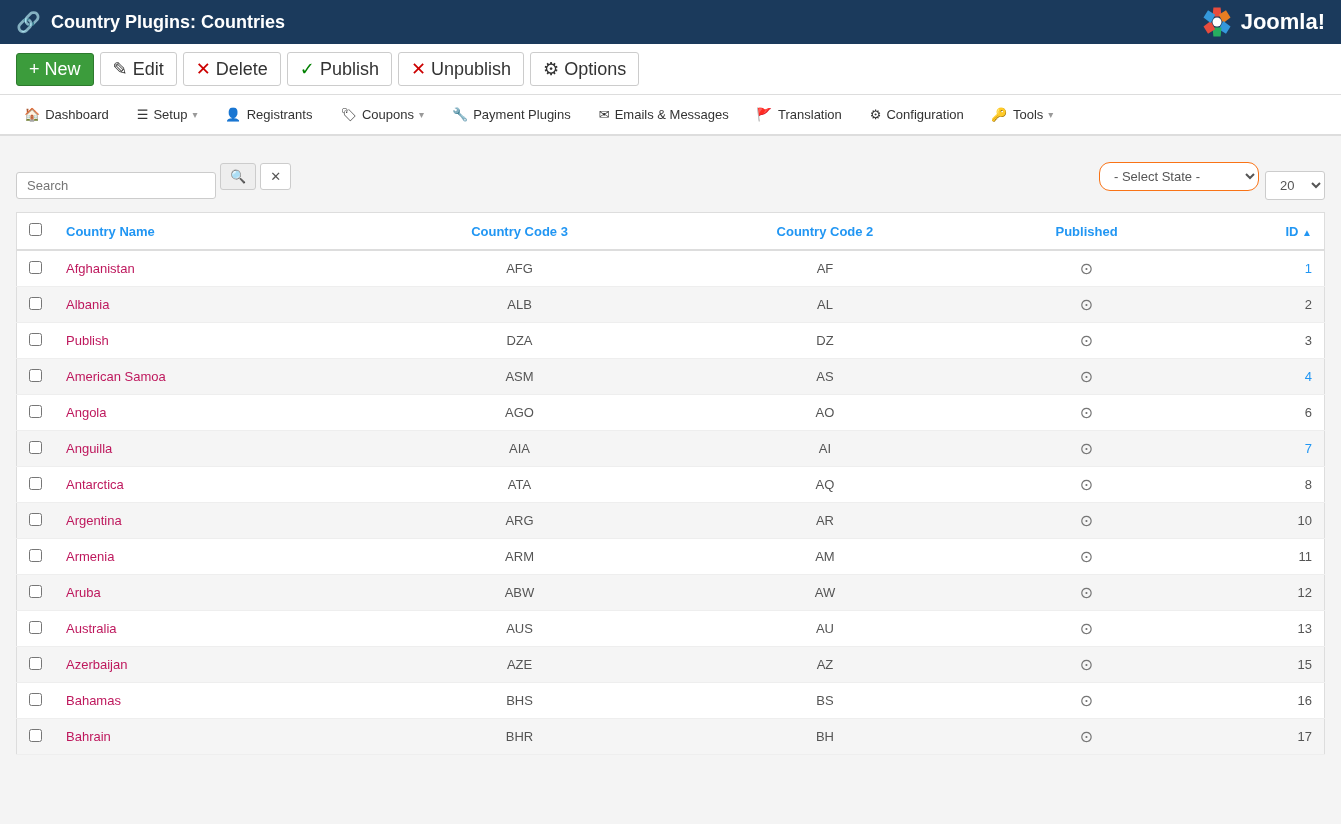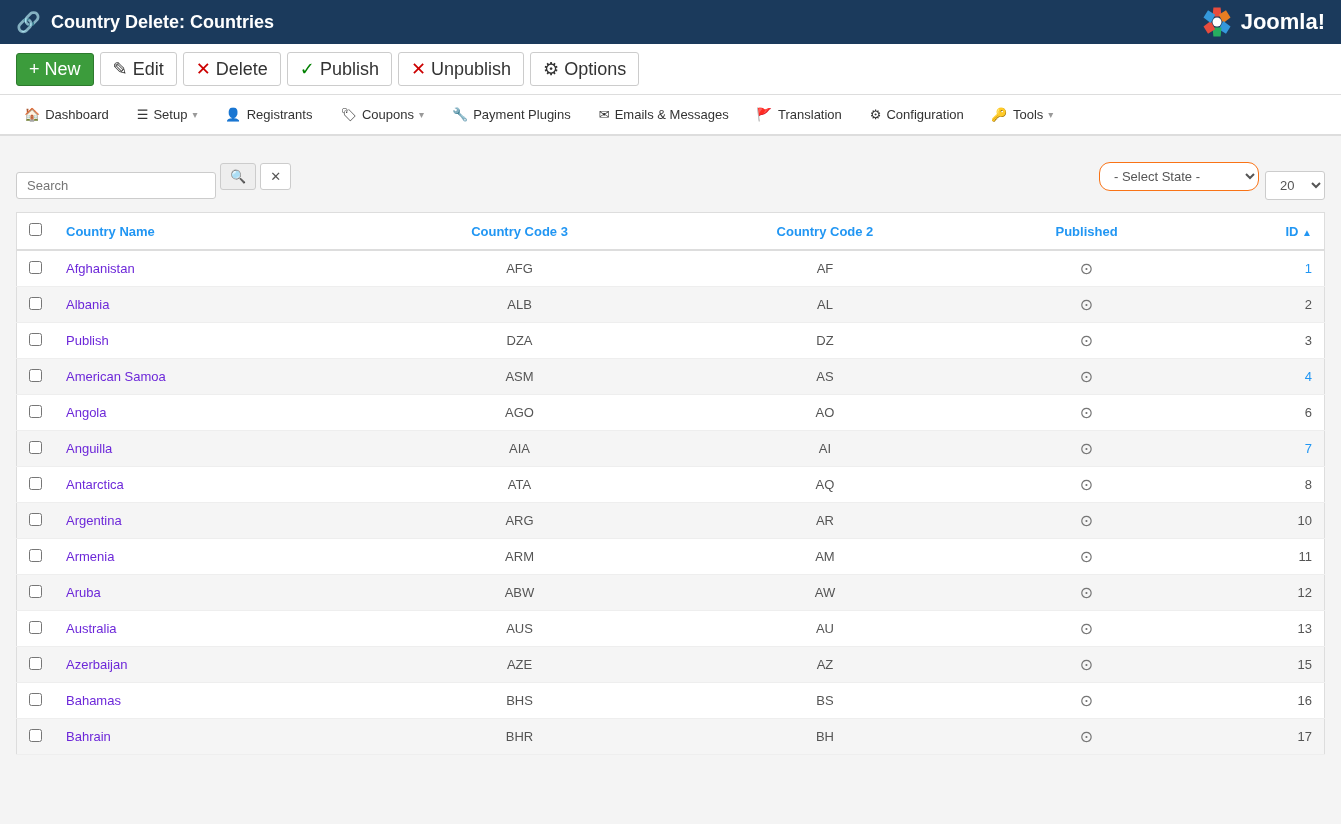--- a/index.html
+++ b/index.html
@@ -180,40 +180,40 @@
     }
     .data-table thead th.center { text-align: center; }
     .data-table thead th.right { text-align: right; }
     .data-table tbody tr { border-bottom: 1px solid #eee; }
     .data-table tbody td {
       padding: 8px 12px;
       color: #555;
     }
     .data-table tbody td.center { text-align: center; }
     .data-table tbody td.right { text-align: right; }
-    .data-table tbody td a { color: #6d28d9; text-decoration: none; }
+    .data-table tbody td a { color: #be185d; text-decoration: none; }
     .data-table tbody td.id-cell { color: #555; }
     .data-table tbody td.id-cell a { color: #2196F3; }
 
     .checkbox-col { width: 30px; }
     .published-icon { color: #777; font-size: 16px; }
 
     
     .data-table tbody tr:nth-child(even) { background: #f5f5f5; }
 
     
     .sort-asc::after { content: ' ▲'; font-size: 10px; }
   </style>
 </head>
 <body>
 
 <div class="top-bar">
   <div class="top-bar-title">
     <span class="chain-icon">🔗</span>
-    <span>Country Delete: Countries</span>
+    <span>Country Plugins: Countries</span>
   </div>
   <div class="joomla-logo">
 
     <svg class="joomla-star" viewBox="0 0 40 40" xmlns="http://www.w3.org/2000/svg">
       <path d="M20 4 L23 14 L33 14 L25 20 L28 30 L20 24 L12 30 L15 20 L7 14 L17 14 Z" fill="none"></path>
 
       <g transform="translate(20,20)">
         <path d="M-4,-16 L4,-16 L5,-6 L-5,-6 Z" fill="#e84c3d"></path>
         <path d="M10,-13 L15,-5 L7,1 L2,-8 Z" fill="#e67e22"></path>
         <path d="M15,5 L10,13 L2,8 L7,-1 Z" fill="#3498db"></path>

